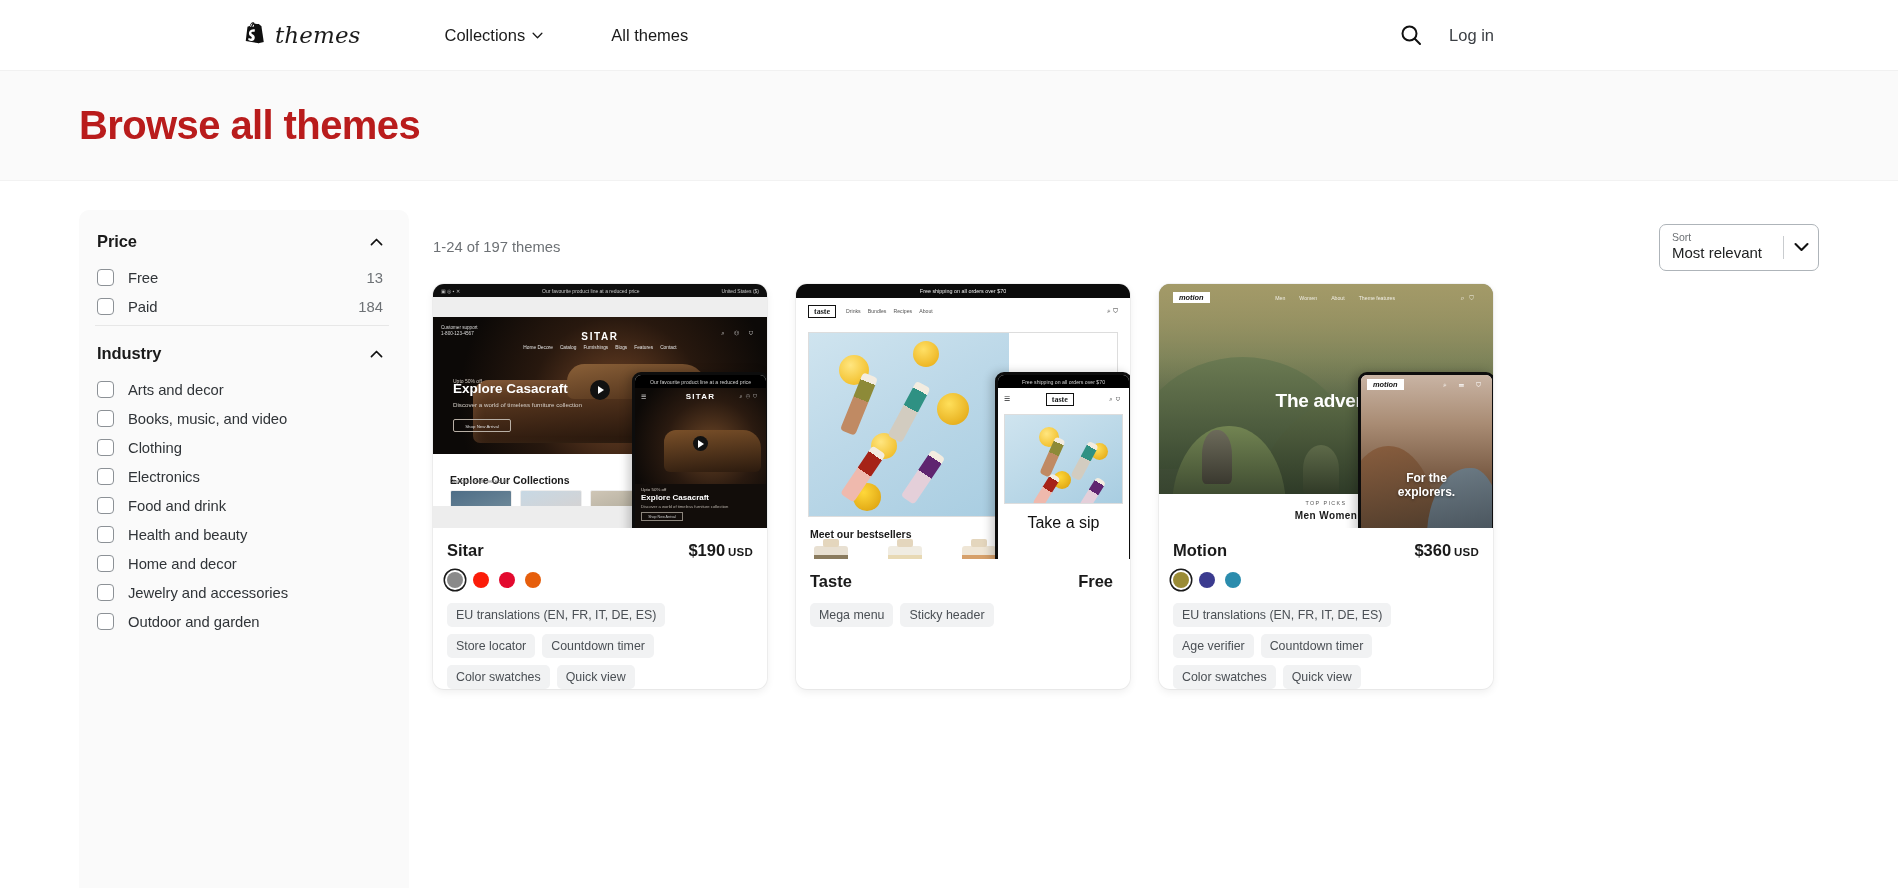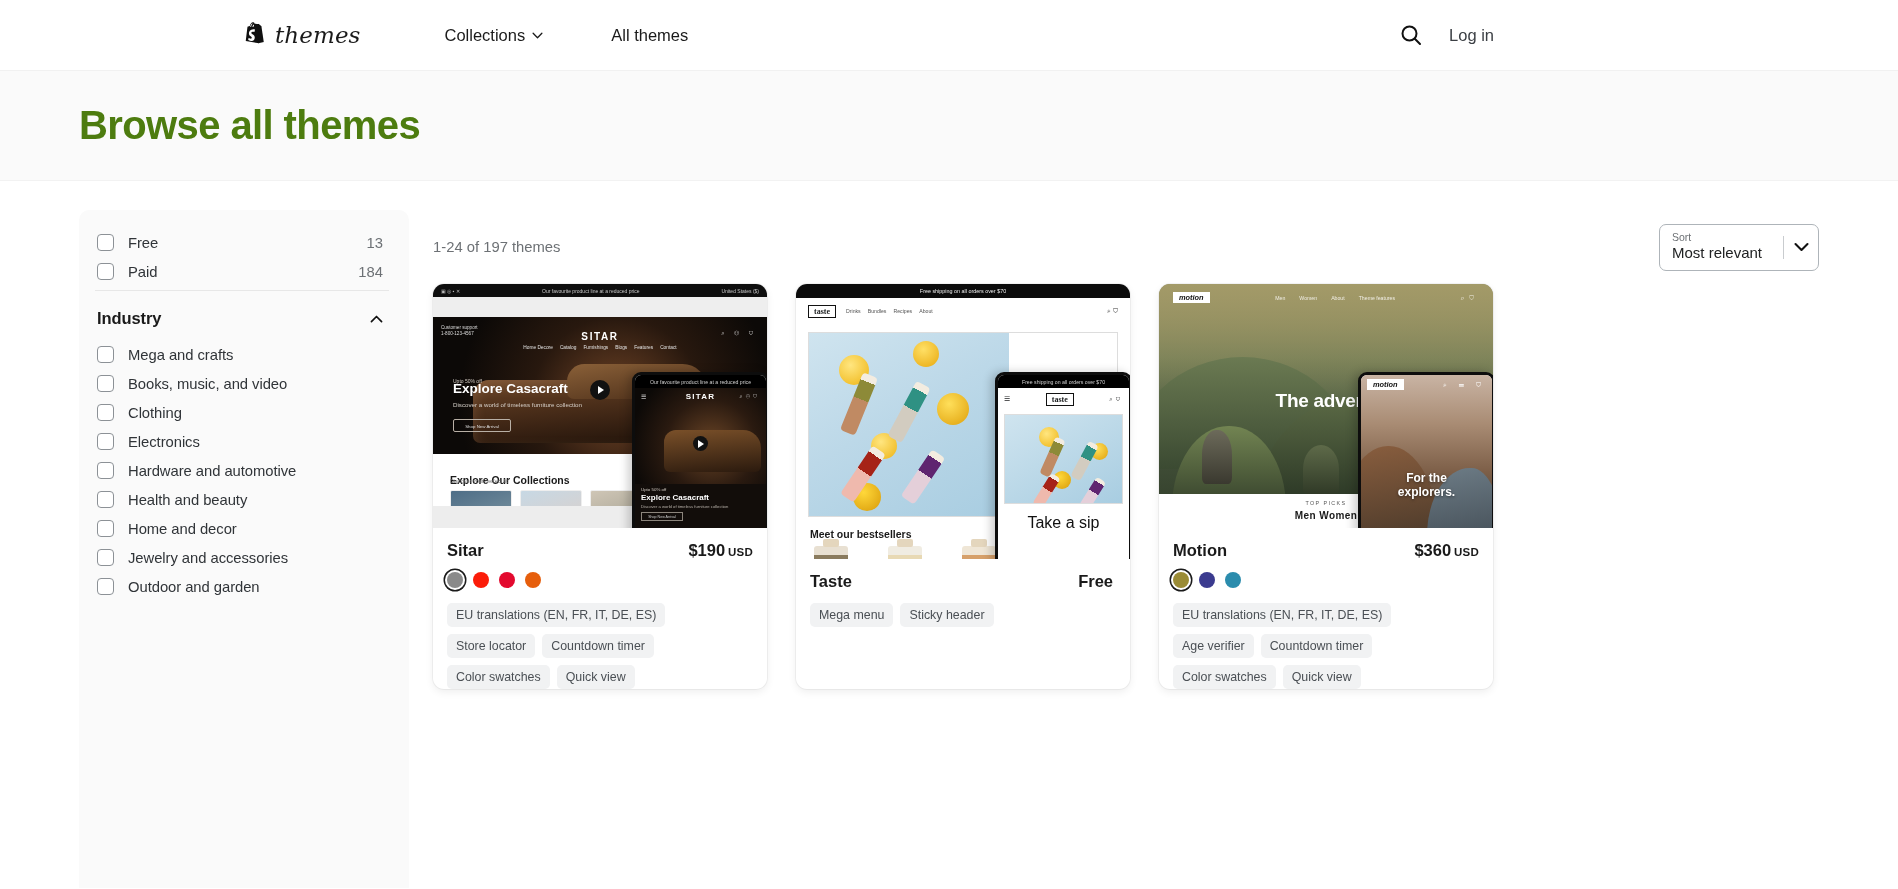--- a/index.html
+++ b/index.html
@@ -69,21 +69,21 @@
     background: #fafafa;
     display: flex;
     align-items: center;
     border-bottom: 1px solid #f2f2f2;
   }
   .page-title {
     margin-left: 79px;
     font-size: 40px;
     font-weight: 700;
     letter-spacing: -0.6px;
-    color: #4d7c0f;
+    color: #b91c1c;
   }
 
   
   .page-body {
     display: flex;
     height: 707px;
     background: #ffffff;
   }
 
   
@@ -328,20 +328,28 @@
 <section class="title-band">
   <h1 class="page-title">Browse all themes</h1>
 </section>
 
 <div class="page-body">
 
   <aside class="sidebar-wrap">
     <div class="filter-panel">
 
       <div class="filter-group">
+        <div class="filter-head">
+          <h3>Price</h3>
+          <span>
+            <svg class="chev-up" viewBox="0 0 14 9">
+                <path d="M1.3 7.4L7 1.7l5.7 5.7" stroke="#111" stroke-width="1.9" fill="none" stroke-linecap="round" stroke-linejoin="round"></path>
+              </svg>
+          </span>
+        </div>
         <label class="filter-opt">
           <span class="cbox"></span>
           <span class="opt-label">Free</span>
           <span class="opt-count">13</span>
         </label>
         <label class="filter-opt">
           <span class="cbox"></span>
           <span class="opt-label">Paid</span>
           <span class="opt-count">184</span>
         </label>
@@ -351,37 +359,37 @@
         <div class="filter-head">
           <h3>Industry</h3>
           <span>
             <svg class="chev-up" viewBox="0 0 14 9">
                 <path d="M1.3 7.4L7 1.7l5.7 5.7" stroke="#111" stroke-width="1.9" fill="none" stroke-linecap="round" stroke-linejoin="round"></path>
               </svg>
           </span>
         </div>
         <label class="filter-opt">
           <span class="cbox"></span>
-          <span class="opt-label">Mega and crafts</span>
+          <span class="opt-label">Arts and decor</span>
         </label>
         <label class="filter-opt">
           <span class="cbox"></span>
           <span class="opt-label">Books, music, and video</span>
         </label>
         <label class="filter-opt">
           <span class="cbox"></span>
           <span class="opt-label">Clothing</span>
         </label>
         <label class="filter-opt">
           <span class="cbox"></span>
           <span class="opt-label">Electronics</span>
         </label>
         <label class="filter-opt">
           <span class="cbox"></span>
-          <span class="opt-label">Hardware and automotive</span>
+          <span class="opt-label">Food and drink</span>
         </label>
         <label class="filter-opt">
           <span class="cbox"></span>
           <span class="opt-label">Health and beauty</span>
         </label>
         <label class="filter-opt">
           <span class="cbox"></span>
           <span class="opt-label">Home and decor</span>
         </label>
         <label class="filter-opt">

